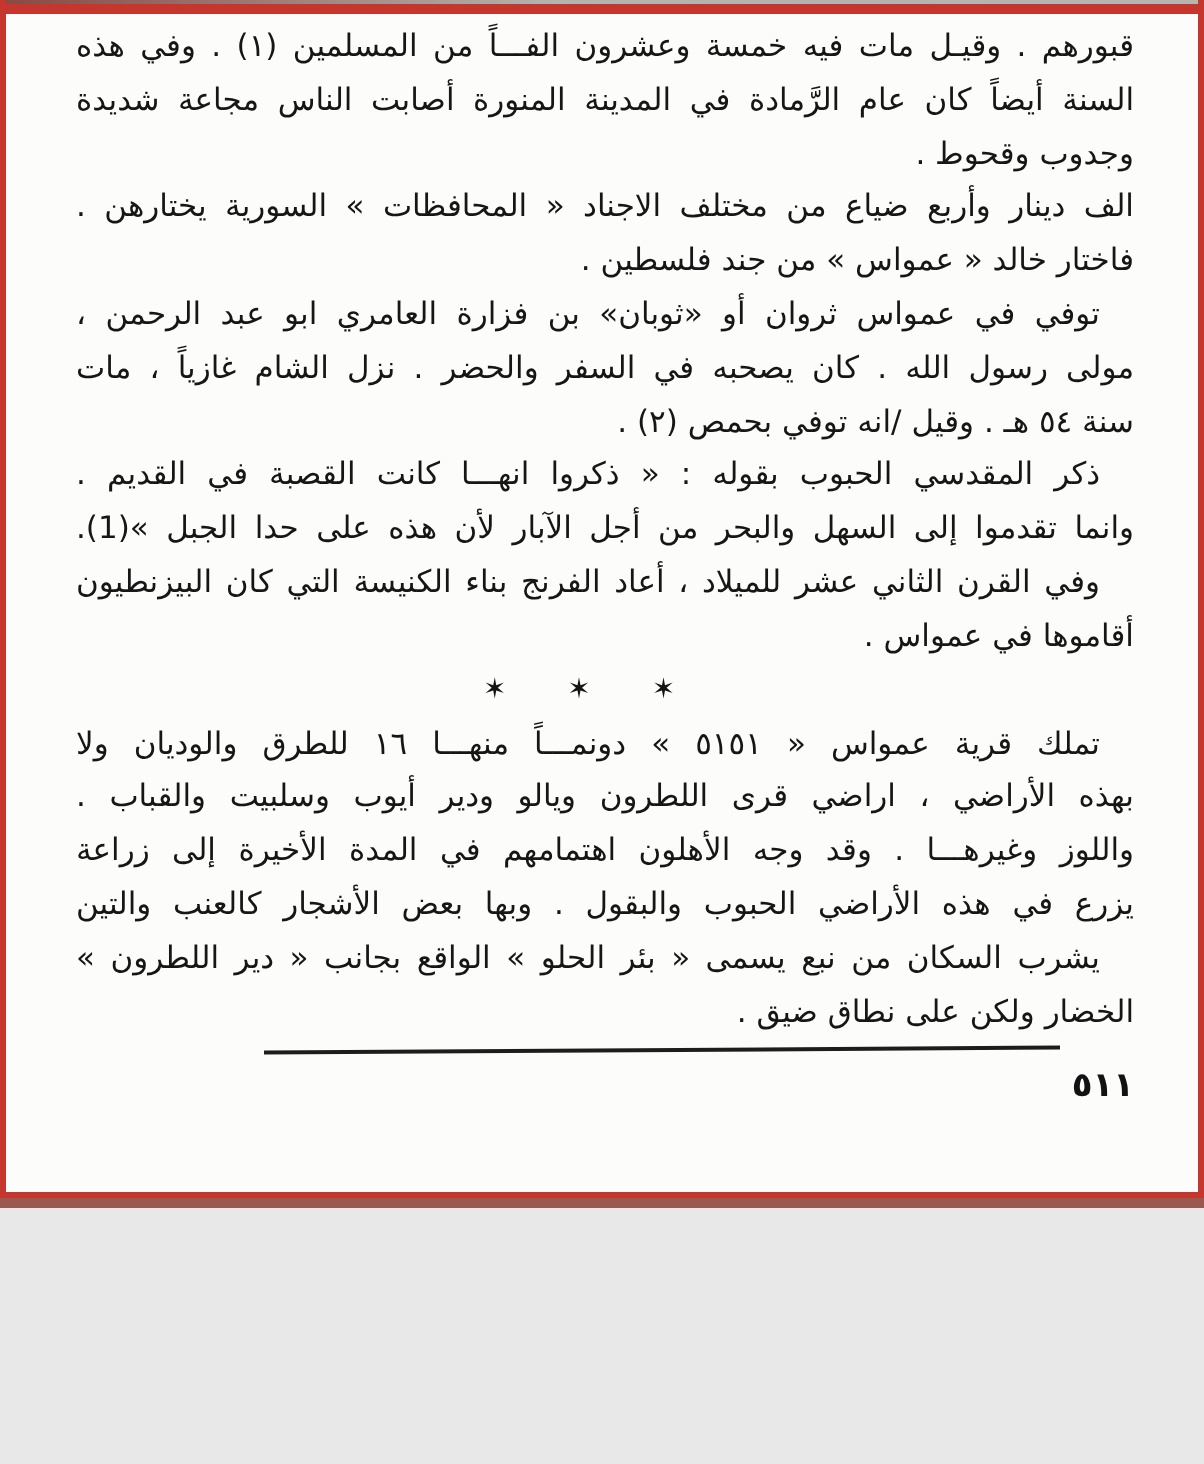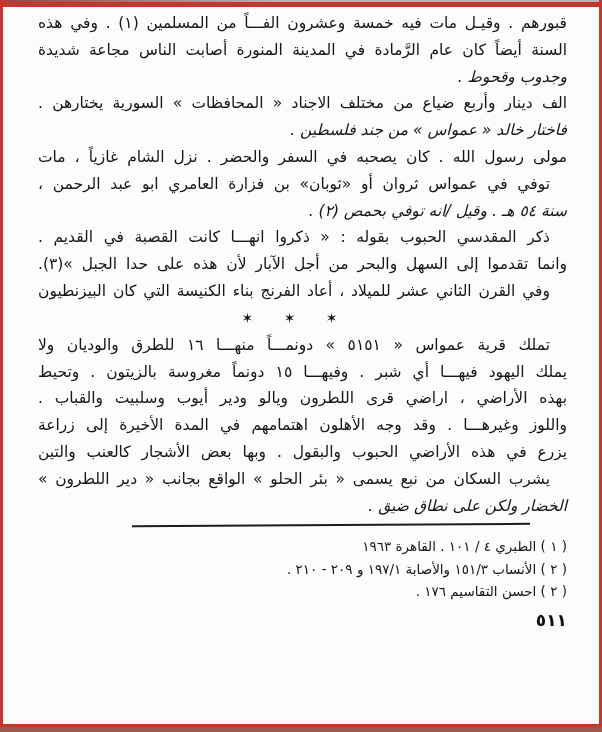--- a/index.html
+++ b/index.html
@@ -1,17 +1,17 @@
 <!DOCTYPE html>
 <html lang="ar"><head>
 <meta charset="utf-8">
 <style>
   html,body{margin:0;padding:0;background:#e8e8e8;}
   .scan{
-    position:relative;width:602px;height:732px;margin:0;
+    position:relative;width:602px;height:604px;margin:0;
     background:#fcfcfa;overflow:hidden;
     font-family:"DejaVu Sans",sans-serif;
   }
   
   .frame-top-gray{position:absolute;top:0;left:0;right:0;height:2px;
     background:linear-gradient(90deg,#8a4842,#b4b1ae 45%,#b7b4b1);}
   .frame-top-red{position:absolute;top:2px;left:0;right:0;height:5px;background:#c5372d;}
   .frame-left{position:absolute;top:0;bottom:0;left:0;width:3px;background:#c5372d;}
   .frame-right{position:absolute;top:0;bottom:0;right:0;width:3px;background:#c5372d;}
   .frame-bottom{position:absolute;bottom:0;left:0;right:0;height:8px;
@@ -19,21 +19,21 @@
   
   .content{
     position:absolute;top:10px;right:35px;left:38px;
     direction:rtl;color:#161616;
   }
   .bl{
     font-size:15.5px;line-height:26.8px;white-space:nowrap;
     text-align:justify;text-align-last:justify;white-space:normal;
     letter-spacing:0;
   }
-  .bl.e{text-align:right;text-align-last:right;font-style:italic;}
+  .bl.e{text-align:right;text-align-last:right;}
   .bl.ind{padding-right:17px;}
   .stars{
     height:27px;line-height:27px;text-align:center;direction:ltr;
     font-size:14px;letter-spacing:13px;padding-right:13px;color:#141414;
   }
   .fn-rule{
     width:398px;height:0;border-top:2px solid #1d1d1d;
     margin:5px 37px 0 auto;transform:rotate(-0.35deg);
   }
   .footnotes{margin-top:9px;}
@@ -52,40 +52,35 @@
   <div class="frame-left"></div>
   <div class="frame-right"></div>
   <div class="frame-bottom"></div>
 
   <div class="content">
     <div class="bl">قبورهم . وقيـل مات فيه خمسة وعشرون الفـــاً من المسلمين (١) . وفي هذه</div>
     <div class="bl">السنة أيضاً كان عام الرَّمادة في المدينة المنورة أصابت الناس مجاعة شديدة</div>
     <div class="bl e">وجدوب وقحوط .</div>
     <div class="bl">الف دينار وأربع ضياع من مختلف الاجناد « المحافظات » السورية يختارهن .</div>
     <div class="bl e">فاختار خالد « عمواس » من جند فلسطين .</div>
+    <div class="bl ind">توفي في عمواس ثروان أو «ثوبان» بن فزارة العامري ابو عبد الرحمن ،</div>
     <div class="bl">مولى رسول الله . كان يصحبه في السفر والحضر . نزل الشام غازياً ، مات</div>
-    <div class="bl ind">توفي في عمواس ثروان أو «ثوبان» بن فزارة العامري ابو عبد الرحمن ،</div>
     <div class="bl e">سنة ٥٤ هـ . وقيل /انه توفي بحمص (٢) .</div>
     <div class="bl ind">ذكر المقدسي الحبوب بقوله : « ذكروا انهـــا كانت القصبة في القديم .</div>
-    <div class="bl">وانما تقدموا إلى السهل والبحر من أجل الآبار لأن هذه على حدا الجبل »(٣).</div>
+    <div class="bl">وانما تقدموا إلى السهل والبحر من أجل الآبار لأن هذه على حدا الجبل »(1).</div>
     <div class="bl ind">وفي القرن الثاني عشر للميلاد ، أعاد الفرنج بناء الكنيسة التي كان البيزنطيون</div>
+    <div class="bl e">أقاموها في عمواس .</div>
 
     <div class="stars">✶ ✶ ✶</div>
 
     <div class="bl ind">تملك قرية عمواس « ٥١٥١ » دونمـــاً منهـــا ١٦ للطرق والوديان ولا</div>
-    <div class="bl">يملك اليهود فيهـــا أي شبر . وفيهـــا ١٥ دونماً مغروسة بالزيتون . وتحيط</div>
     <div class="bl">بهذه الأراضي ، اراضي قرى اللطرون ويالو ودير أيوب وسلبيت والقباب .</div>
     <div class="bl">واللوز وغيرهـــا . وقد وجه الأهلون اهتمامهم في المدة الأخيرة إلى زراعة</div>
     <div class="bl">يزرع في هذه الأراضي الحبوب والبقول . وبها بعض الأشجار كالعنب والتين</div>
     <div class="bl ind">يشرب السكان من نبع يسمى « بئر الحلو » الواقع بجانب « دير اللطرون »</div>
     <div class="bl e">الخضار ولكن على نطاق ضيق .</div>
 
     <div class="fn-rule"></div>
 
-    <div class="footnotes">
-      <div class="fn">( ١ ) الطبري ٤ / ١٠١ . القاهرة ١٩٦٣</div>
-      <div class="fn">( ٢ ) الأنساب ١٥١/٣ والأصابة ١٩٧/١ و ٢٠٩ - ٢١٠ .</div>
-      <div class="fn">( ٢ ) احسن التقاسيم ١٧٦ .</div>
-    </div>
 
     <div class="pageno">٥١١</div>
   </div>
 </div>
 
 </body></html>

